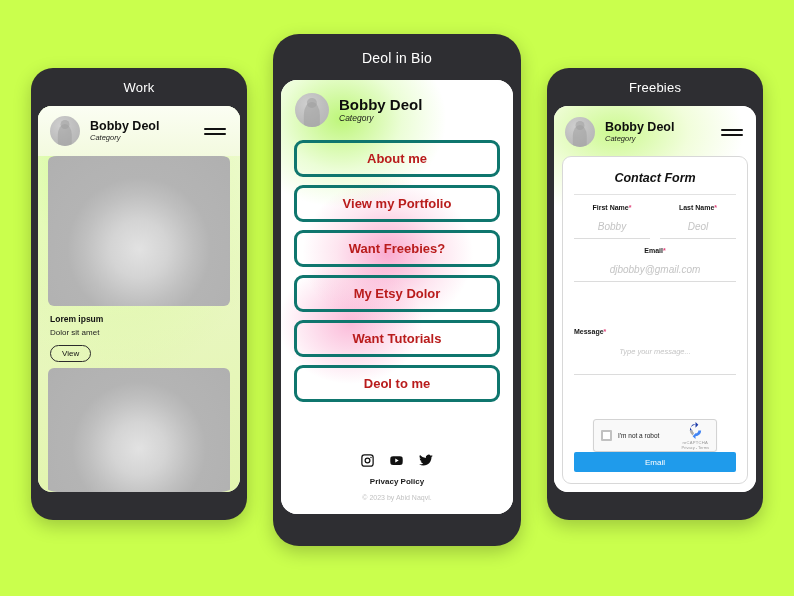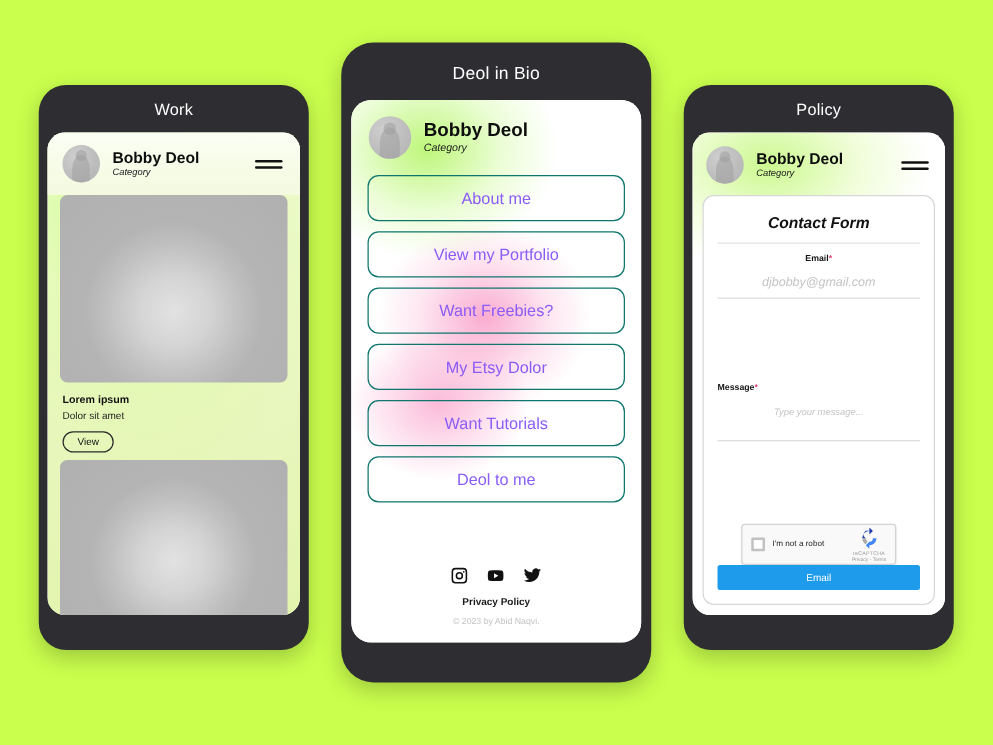--- a/index.html
+++ b/index.html
@@ -130,20 +130,21 @@
   #phone-work .burger span { width: 22px; }
   #phone-work .burger { gap: 3px; }
 
   .work-scroll {
     flex: 1 1 auto;
     padding: 0 10px;
     display: flex;
     flex-direction: column;
     gap: 0;
     overflow: hidden;
+    border-radius: 19px;
   }
   .media-tile {
     width: 100%;
     border-radius: 6px;
     background:
       radial-gradient(circle at 50% 62%, #e2e2e2 0%, #d4d4d4 22%, #bfbfbf 42%, #b4b4b4 55%, #b0b0b0 100%);
     position: relative;
     flex: 0 0 auto;
   }
   .media-tile.t1 { height: 150px; }
@@ -204,29 +205,30 @@
   .bio-links {
     position: relative;
     z-index: 2;
     padding: 4px 13px 0;
     display: flex;
     flex-direction: column;
     gap: 8px;
   }
   .bio-link {
     height: 37px;
-    border: 1px solid #0f766e;
+    border: 3px solid #0f766e;
     border-radius: 9px;
     display: flex;
     align-items: center;
     justify-content: center;
     font-size: 13px;
-    color: #8b5cf6;
+    color: #b91c1c;
     background: transparent;
     cursor: pointer;
+    font-weight: bold;
   }
   .bio-footer {
     position: relative;
     z-index: 2;
     margin-top: auto;
     padding: 12px 0 13px;
     text-align: center;
   }
   .socials {
     display: flex;
@@ -441,39 +443,53 @@
           </div>
           <div class="privacy">Privacy Policy</div>
           <div class="copyright">© 2023 by Abid Naqvi.</div>
         </div>
 
       </div>
     </div>
   </div>
 
   <div class="phone" id="phone-contact">
-    <div class="phone-title">Policy</div>
+    <div class="phone-title">Freebies</div>
     <div class="screen">
       <div class="contact-body">
 
         <div class="profile">
           <div class="avatar"></div>
           <div class="pname-wrap">
             <div class="pname">Bobby Deol</div>
             <div class="pcat">Category</div>
           </div>
           <div class="burger">
             <span></span>
             <span></span>
           </div>
         </div>
 
         <div class="form-card">
           <div class="form-title">Contact Form</div>
 
+          <div class="fld-row">
+            <div class="fld">
+              <div class="fld-label">
+                <span>First Name</span><span class="req">*</span>
+              </div>
+              <input class="fld-input" type="text" placeholder="Bobby" style="">
+            </div>
+            <div class="fld">
+              <div class="fld-label">
+                <span>Last Name</span><span class="req">*</span>
+              </div>
+              <input class="fld-input" type="text" placeholder="Deol" style="">
+            </div>
+          </div>
 
           <div class="fld">
             <div class="fld-label">
               <span>Email</span><span class="req">*</span>
             </div>
             <input class="fld-input" type="text" placeholder="djbobby@gmail.com" style="">
           </div>
 
           <div class="fld msg">
             <div class="fld-label">

